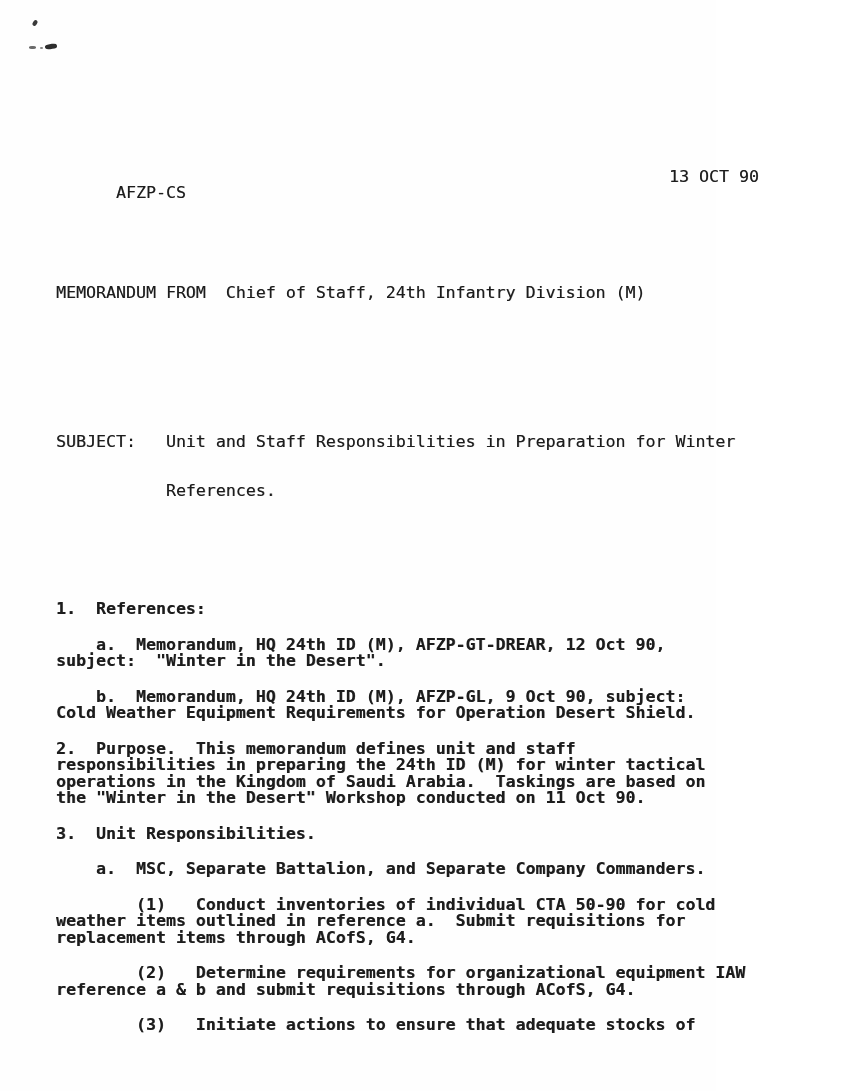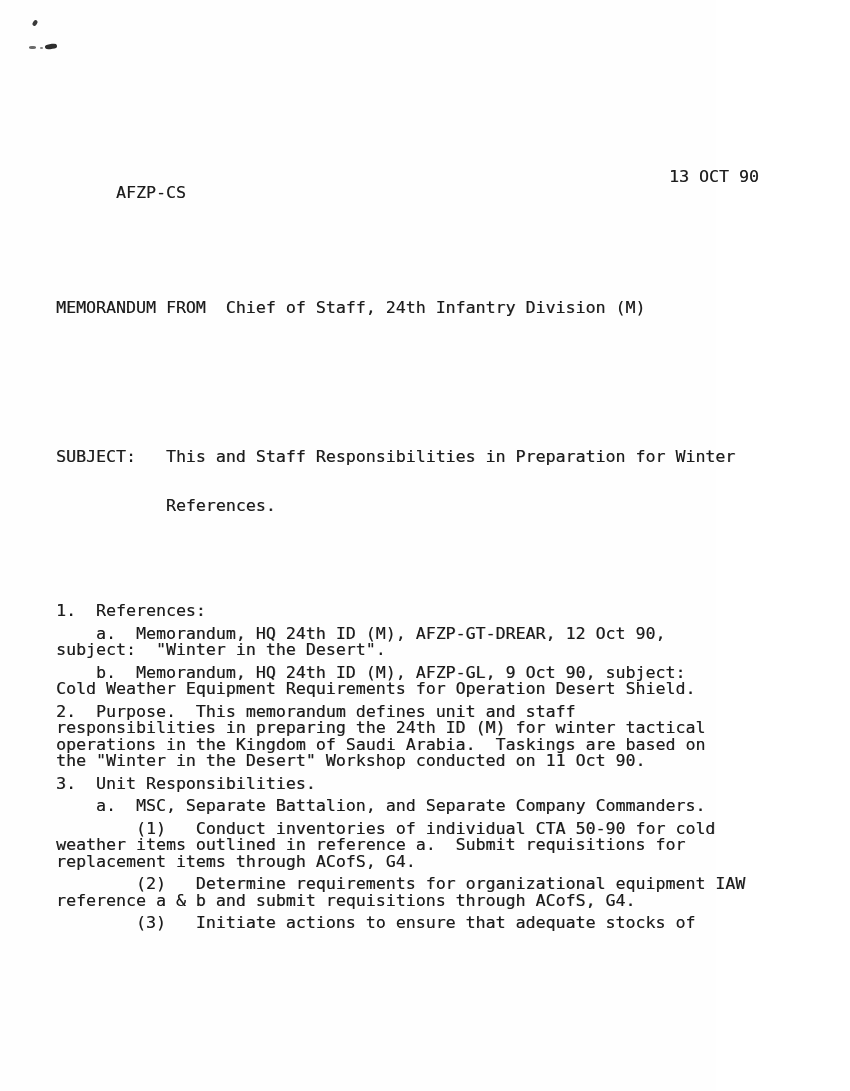--- a/index.html
+++ b/index.html
@@ -24,23 +24,23 @@
     font-family: "DejaVu Sans Mono", monospace;
     font-size: 16.6px;
     line-height: 16.5px;
     white-space: pre;
     color: #1c1c1c;
     text-shadow: 0.4px 0 0 rgba(25,25,25,0.55);
   }
   .line { white-space: pre; }
   .header-line { position: relative; }
   .date-span { position: absolute; left: 569px; top: 0; margin-left: 44px; }
-  .gap-1 { margin-top: 16px; }
+  .gap-1 { margin-top: 1px; }
   .gap-2 { margin-top: 33px; }
-  .para  { margin-top: 6px; }
+  .para  { margin-top: 19px; font-weight: bold; }
   
   .speck {
     position: absolute;
     background: #4a4a4a;
     border-radius: 40%;
   }
   .speck-a { left: 33px; top: 20px; width: 4px; height: 6px; transform: rotate(35deg); background:#3a3a3a; }
   .speck-b { left: 29px; top: 46px; width: 7px; height: 3px; background:#6a6a6a; }
   .speck-c { left: 45px; top: 44px; width: 12px; height: 5px; transform: rotate(-8deg); background:#2e2e2e; }
   .speck-d { left: 40px; top: 47px; width: 3px; height: 2px; background:#8a8a8a; }
@@ -59,20 +59,20 @@
 
     <div class="line header-line">
       <span>AFZP-CS</span>
       <span class="date-span">13 OCT 90</span>
     </div>
 
     <div class="line gap-1">MEMORANDUM FROM  Chief of Staff, 24th Infantry Division (M)</div>
 
 
     <div class="subject-block gap-2">
-      <div class="line">SUBJECT:   This and Staff Responsibilities in Preparation for Winter</div>
+      <div class="line">SUBJECT:   Unit and Staff Responsibilities in Preparation for Winter</div>
       <div class="line">           References.</div>
     </div>
 
     <div><div class="para"><div class="line">1.  References:</div></div><div class="para"><div class="line">    a.  Memorandum, HQ 24th ID (M), AFZP-GT-DREAR, 12 Oct 90,</div><div class="line">subject:  "Winter in the Desert".</div></div><div class="para"><div class="line">    b.  Memorandum, HQ 24th ID (M), AFZP-GL, 9 Oct 90, subject:</div><div class="line">Cold Weather Equipment Requirements for Operation Desert Shield.</div></div><div class="para"><div class="line">2.  Purpose.  This memorandum defines unit and staff</div><div class="line">responsibilities in preparing the 24th ID (M) for winter tactical</div><div class="line">operations in the Kingdom of Saudi Arabia.  Taskings are based on</div><div class="line">the "Winter in the Desert" Workshop conducted on 11 Oct 90.</div></div><div class="para"><div class="line">3.  Unit Responsibilities.</div></div><div class="para"><div class="line">    a.  MSC, Separate Battalion, and Separate Company Commanders.</div></div><div class="para"><div class="line">        (1)   Conduct inventories of individual CTA 50-90 for cold</div><div class="line">weather items outlined in reference a.  Submit requisitions for</div><div class="line">replacement items through ACofS, G4.</div></div><div class="para"><div class="line">        (2)   Determine requirements for organizational equipment IAW</div><div class="line">reference a &amp; b and submit requisitions through ACofS, G4.</div></div><div class="para"><div class="line">        (3)   Initiate actions to ensure that adequate stocks of</div></div></div>
 
   </div>
 </div>
 
 </body></html>

